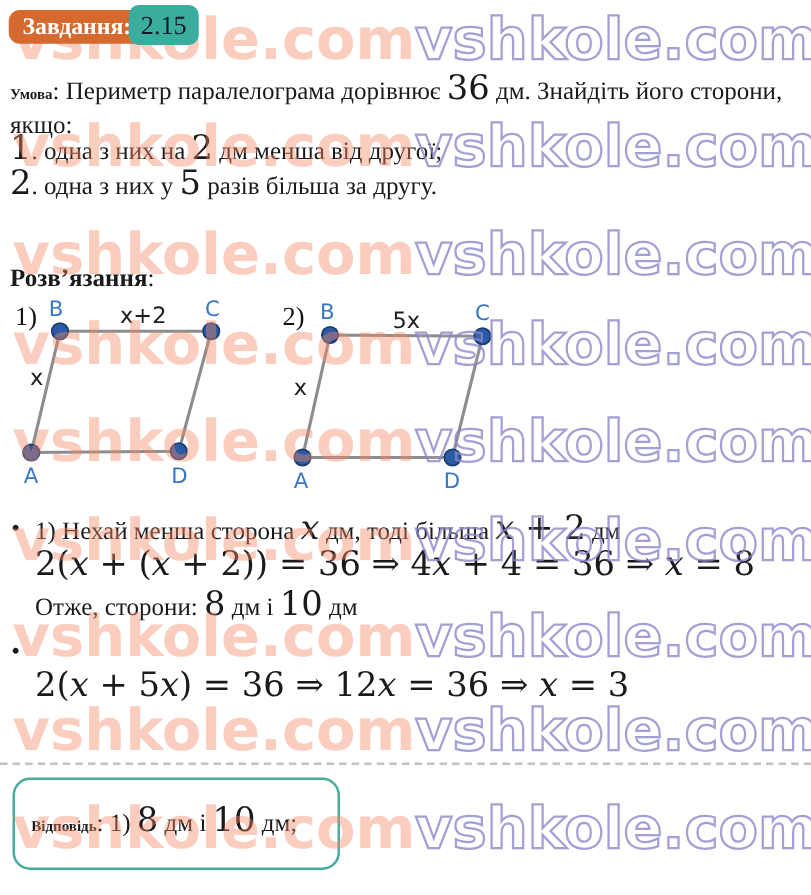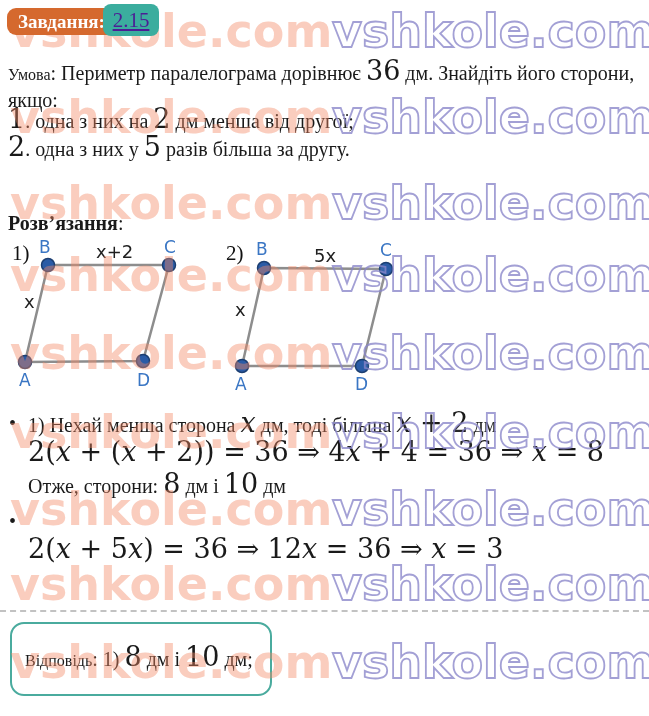--- a/index.html
+++ b/index.html
@@ -11,26 +11,26 @@
   #watermark-layer{position:absolute;inset:0;z-index:3;pointer-events:none;}
   .wm{position:absolute;font-family:"DejaVu Sans", sans-serif;white-space:nowrap;line-height:1;}
   .wm-pink{font-size:46px;font-weight:bold;color:rgba(242,136,100,0.42);}
   .wm-purple{font-size:46px;font-weight:bold;color:rgba(255,255,255,0.06);
              -webkit-text-stroke:1.8px rgba(137,133,201,0.78);}
   
   .badge-orange{position:absolute;left:7px;top:8px;width:132px;height:27px;z-index:5;
     background:#d5692e;border-radius:9px;color:#fff;font-size:19px;font-weight:bold;
     line-height:27px;padding-left:11px;box-sizing:border-box;}
   .badge-teal{position:absolute;left:103px;top:4px;width:56px;height:32px;z-index:6;
-    background:#3bad9e;border-radius:8px;color:#4c1d95;font-size:21px;
-    line-height:32px;text-align:center;text-decoration:underline;}
+    background:#3bad9e;border-radius:8px;color:#0f172a;font-size:21px;
+    line-height:32px;text-align:center;}
   
   .line{position:absolute;left:8px;white-space:nowrap;line-height:30px;font-size:20px;z-index:1;}
   .seg-t{font-size:20px;}
-  .seg-b{font-size:16px;font-weight:normal;text-align:center;}
+  .seg-b{font-size:12px;font-weight:bold;text-align:center;}
   .seg-m{font-size:27px;font-family:"DejaVu Serif", serif;text-align:center;}
   .seg-mi{font-size:27px;font-style:italic;font-family:"DejaVu Serif", serif;}
   .bold{font-weight:bold;}
   .bullet{position:absolute;left:9px;font-size:20px;z-index:1;}
   .indent{left:28px;}
   
   .diagram{position:absolute;z-index:1;}
   .edge{stroke:#8d8d8d;stroke-width:2.5;fill:none;}
   .dot{fill:#2a5ba6;stroke:#1b3e71;stroke-width:1.5;}
   .vlabel{fill:#3a76c4;font-family:"DejaVu Sans", sans-serif;font-size:17px;}

